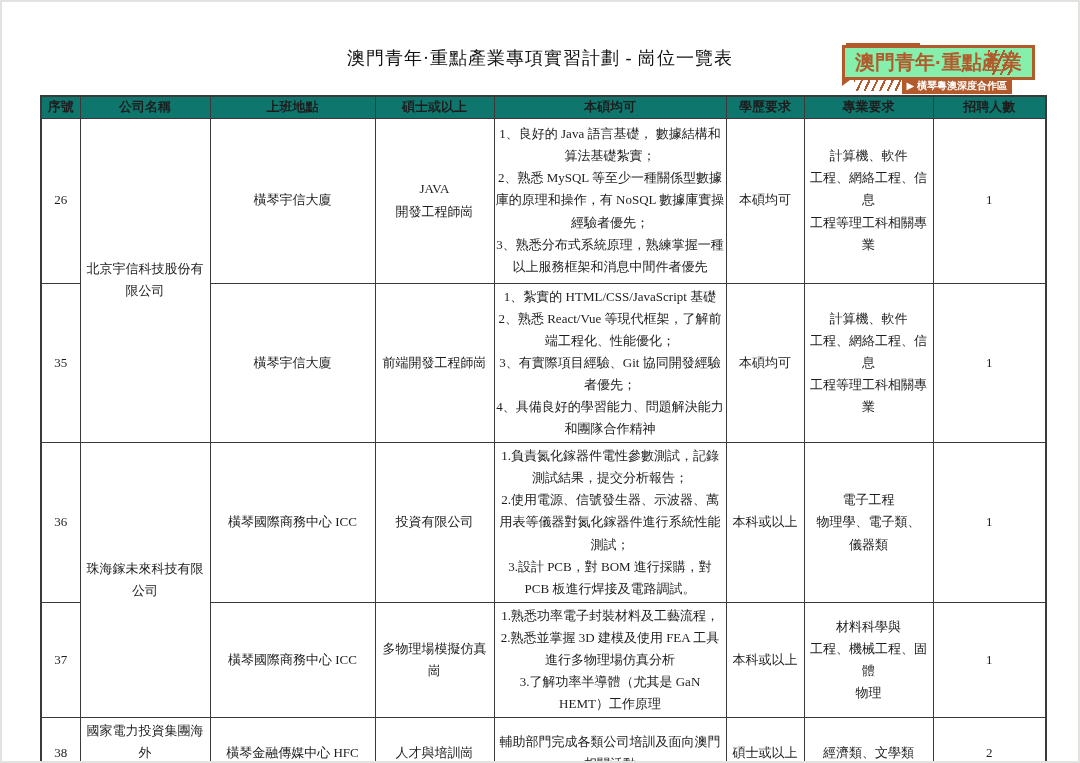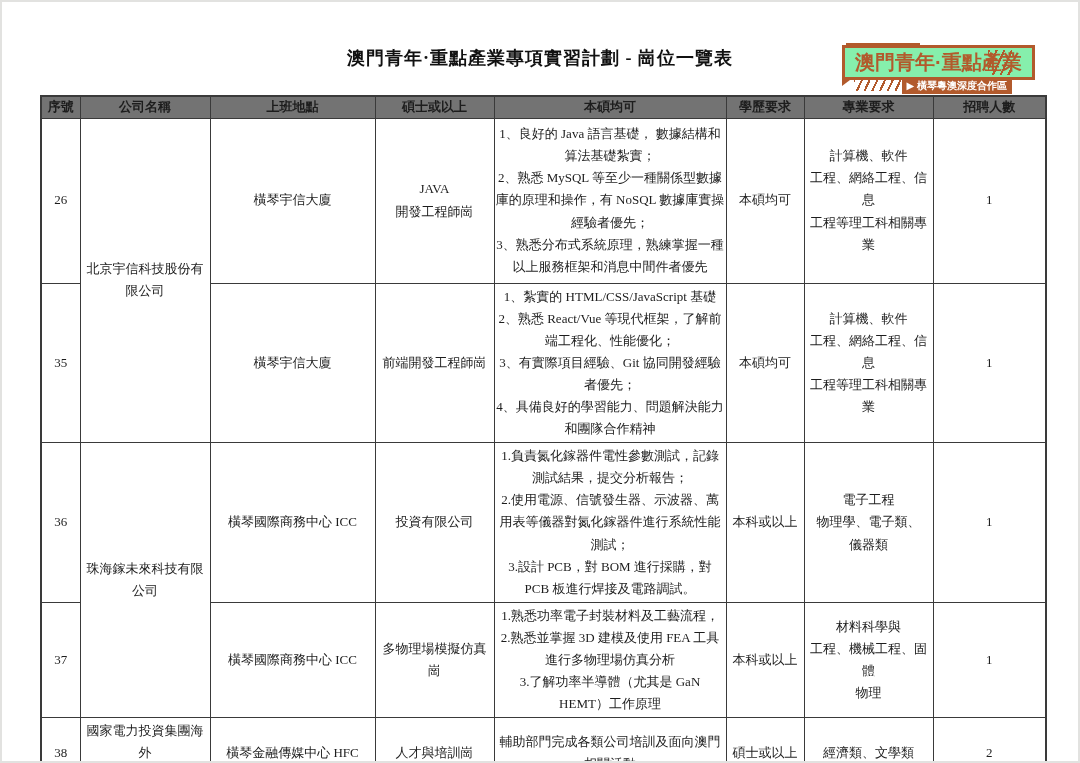--- a/index.html
+++ b/index.html
@@ -8,21 +8,21 @@
     width:1080px;height:763px;
     box-sizing:border-box;
     background:#fff;
     border:2px solid #e2e2e0;
     font-family:"Liberation Serif","DejaVu Serif",serif;
     color:#1d1d1d;
     overflow:hidden;
   }
   .title{
     position:absolute;top:44px;left:0;width:100%;
-    text-align:center;font-size:18px;font-weight:bold;
+    text-align:center;font-size:18px;font-weight:normal;
     letter-spacing:1px;margin:0;color:#111;
   }
   
   .logo{position:absolute;top:26px;right:68px;width:168px;height:66px;font-family:"Liberation Sans","DejaVu Sans",sans-serif;}
   .logo-tag{
     position:absolute;top:0;left:4px;
     background:var(--brand);color:#fff;
     font-size:10px;font-weight:bold;line-height:1;
     padding:4px 7px 3px;box-shadow:0 1px 0 #fff;margin-top:15px;
   }
@@ -58,21 +58,21 @@
     border:1px solid #3a3a3a;
     vertical-align:middle;
     text-align:center;
     padding:2px 1px;
     line-height:1.7;
     box-sizing:border-box;
     overflow:hidden;
   }
   table.grid{border:2px solid #3a3a3a;}
   table.grid thead th{
-    background:#737373;
+    background:#0f766e;
     font-weight:bold;height:22px;font-size:13px;
     padding:0 2px;line-height:1.2;
   }
   td.c-content{text-align:left;white-space:pre-line;padding:1px 6px;line-height:1.68;}
   td.c-pos,td.c-major{white-space:pre-line;line-height:1.75;font-family:Liberation Serif, serif;}
   td.c-company{line-height:1.8;padding:2px 8px;}
   .footer{
     position:absolute;bottom:6px;left:0;width:100%;
     text-align:center;font-size:13px;font-weight:bold;color:#111;
   }

